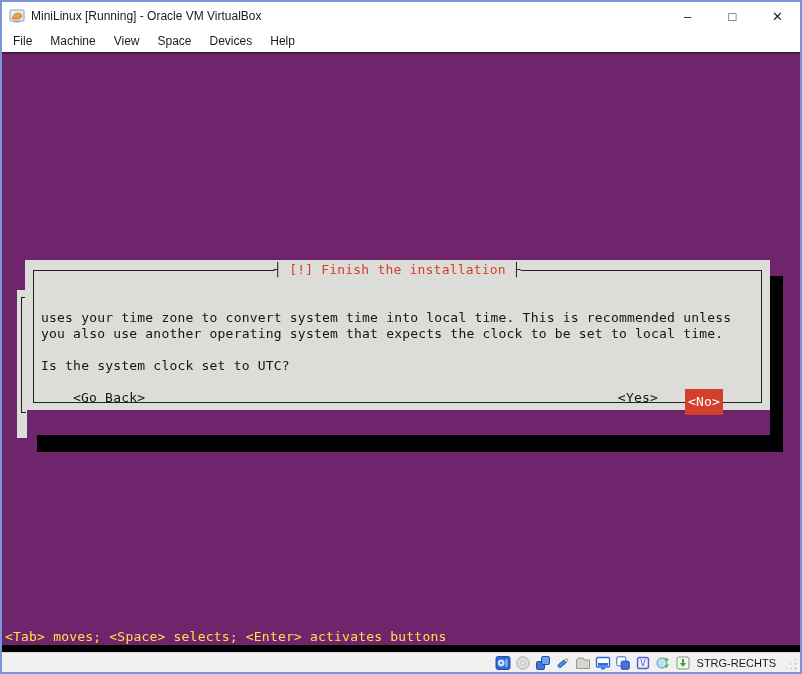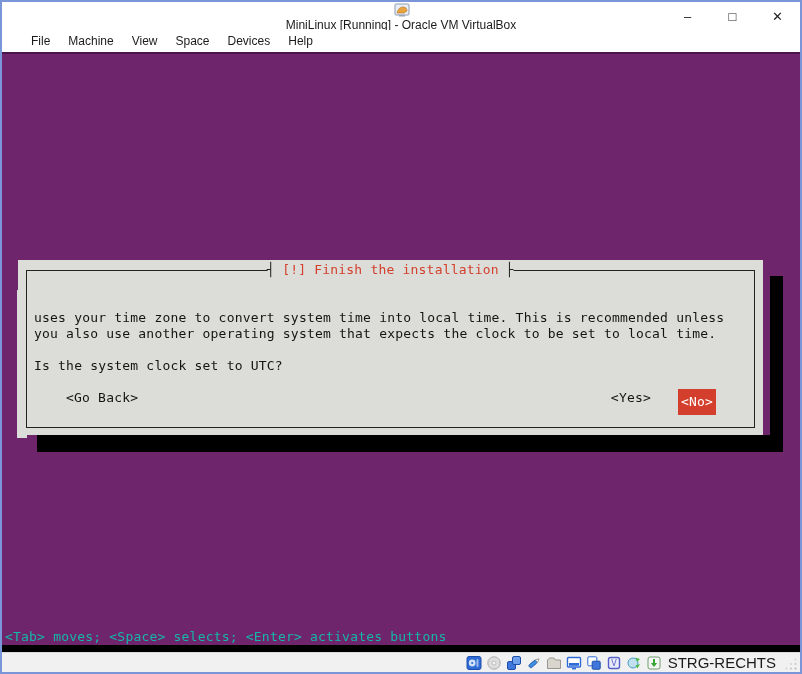--- a/index.html
+++ b/index.html
@@ -10,67 +10,67 @@
   }
   *{box-sizing:border-box;margin:0;padding:0}
   body{font-family:"Liberation Sans",sans-serif;background:#555;}
   .window{
     position:relative;width:802px;height:674px;background:#fff;
     border:2px solid var(--frame-blue);overflow:hidden;
   }
   
   .titlebar{
     position:absolute;top:0;left:0;right:0;height:28px;background:#fff;
-    display:flex;align-items:center;flex-direction:column;
+    display:flex;align-items:center;
   }
   .titlebar .appicon{width:16px;height:16px;margin:0 6px 0 7px;flex:0 0 auto}
   .titlebar .title{font-size:12px;color:#1b1b1b;white-space:nowrap}
   .win-controls{position:absolute;right:0;top:0;height:28px;display:flex}
   .win-btn{width:45px;height:28px;display:flex;align-items:center;justify-content:center;
     font-size:13px;color:#222;cursor:default}
   
   .menubar{
     position:absolute;top:28px;left:0;right:0;height:22px;background:#fff;
-    display:flex;align-items:center;padding-left:20px;font-size:12px;color:#1b1b1b;
+    display:flex;align-items:center;padding-left:2px;font-size:12px;color:#1b1b1b;
   }
   .menu-item{padding:3px 9px;white-space:nowrap}
   
   .vm{
     position:absolute;top:50px;left:0;right:0;bottom:20px;
     background:var(--purple);border-top:2px solid #49154a;overflow:hidden;
     font-family:"DejaVu Sans Mono",monospace;font-size:13px;letter-spacing:.2px;
   }
   .crt-strip{position:absolute;left:0;right:0;bottom:0;height:7px;background:#000}
-  .help-line{position:absolute;left:3px;top:575px;color:#14b8a6;white-space:pre}
+  .help-line{position:absolute;left:3px;top:575px;color:#fde047;white-space:pre}
   
   .bg-dialog-fragment{position:absolute;left:15px;top:236px;width:10px;height:148px;background:var(--dlg-bg)}
   .bg-dialog-fragment .bracket{position:absolute;left:4px;top:7px;width:5px;height:116px;
     border:1px solid #1d1d18;border-right:none}
   
   .dlg-shadow-right{position:absolute;left:768px;top:222px;width:13px;height:176px;background:#000}
   .dlg-shadow-bottom{position:absolute;left:35px;top:381px;width:746px;height:17px;background:#000}
   
-  .dialog{position:absolute;left:16px;top:206px;width:745px;height:175px;background:var(--dlg-bg);color:#16150f}
+  .dialog{position:absolute;left:23px;top:206px;width:745px;height:150px;background:var(--dlg-bg);color:#16150f}
   .dlg-border{position:absolute;left:8px;right:8px;top:10px;bottom:7px;border:1px solid #20241c}
   .dlg-title{position:absolute;top:2px;left:50%;transform:translateX(-50%);
     background:var(--dlg-bg);line-height:16px;white-space:pre;color:#20241c}
   .dlg-title .t-red{color:var(--red);margin:0 7px}
   .dlg-line{position:absolute;left:16px;line-height:16px;white-space:pre}
   .dlg-btn{position:absolute;line-height:16px;white-space:pre;cursor:default}
   .dlg-btn.selected{background:var(--red);color:#fff;padding:5px 3px}
   
   .statusbar{
     position:absolute;left:0;right:0;bottom:0;height:20px;background:#f1f1f1;
     border-top:1px solid #dadada;display:flex;align-items:center;justify-content:flex-end;
     padding-right:24px;
   }
   .sb-icons{display:flex;align-items:center;gap:4px;margin-right:6px}
   .sbicon{width:16px;height:16px;display:inline-block}
   .sbicon svg{display:block}
-  .hostkey{font-size:15px;color:#1b1b1b;white-space:nowrap}
+  .hostkey{font-size:11px;color:#1b1b1b;white-space:nowrap}
   .grip{position:absolute;right:2px;bottom:2px;width:13px;height:13px}
 </style>
 </head>
 <body>
 
 <div class="window">
 
   <div class="titlebar">
     <span class="appicon">
       <svg width="16" height="16" viewBox="0 0 16 16">

